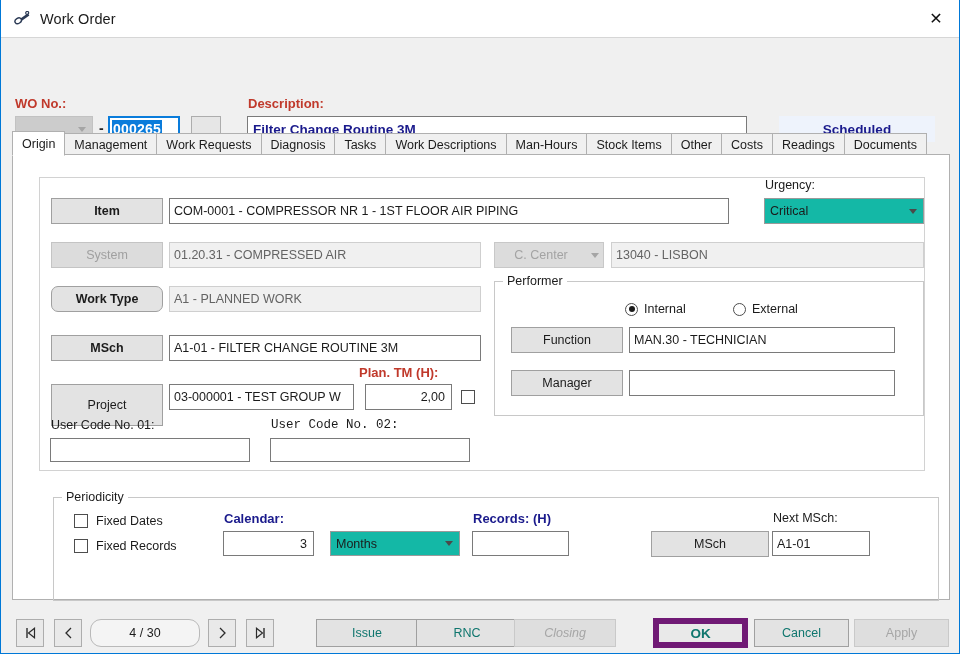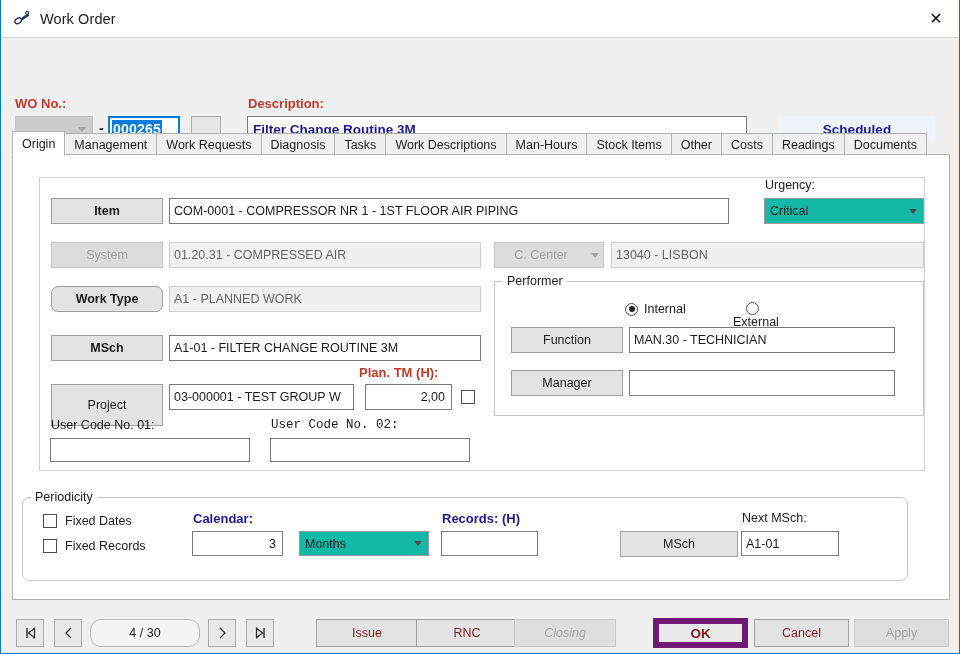--- a/index.html
+++ b/index.html
@@ -230,21 +230,21 @@
   }
   .pagebox {
     width: 110px; height: 28px;
     background: #f4f4f4; border: 1px solid #b9b9b9;
     display: flex; align-items: center; justify-content: center;
     font-size: 12.5px; color: #1b1b1b;
   }
   .fbtn {
     height: 28px; background: #e3e3e3; border: 1px solid #a0a0a0;
     display: flex; align-items: center; justify-content: center;
-    font-size: 12.5px; color: #7f1d1d;
+    font-size: 12.5px; color: #0f766e;
   }
   .fbtn.disabled { color: #a6a6a6; background:#dedede; border-color:#c9c9c9; }
   .fbtn.primary {
     border: 6px solid #701a75; background:#e9e9e9;
     font-weight: bold; font-size: 13.5px;
   }
 </style>
 </head>
 <body>
 
@@ -354,21 +354,21 @@
 
       <div class="fieldset" style="left:454px;top:103px;width:430px;height:135px;">
         <span class="legend">Performer</span>
 
         <div class="radio-row" style="position:absolute;left:130px;top:20px;">
           <span class="radio">
               <span class="dot"></span>
             </span>
           <span>Internal</span>
         </div>
-        <div class="radio-row" style="position:absolute;left:238px;top:20px;flex-direction:column;">
+        <div class="radio-row" style="position:absolute;left:238px;top:20px;">
           <span class="radio"></span>
           <span>External</span>
         </div>
 
         <div class="btn3d" style="position:absolute;left:16px;top:45px;width:112px;height:26px;">Function</div>
         <div class="txt" style="position:absolute;left:134px;top:45px;width:266px;height:26px;">MAN.30 - TECHNICIAN</div>
 
         <div class="btn3d" style="position:absolute;left:16px;top:88px;width:112px;height:26px;">Manager</div>
         <div class="txt" style="position:absolute;left:134px;top:88px;width:266px;height:26px;"></div>
       </div>
@@ -383,21 +383,21 @@
       <div class="txt right" style="position:absolute;left:325px;top:206px;width:87px;height:26px;">2,00</div>
       <span class="cbx" style="position:absolute;left:421px;top:212px;"></span>
 
       <div class="plain-lbl" style="position:absolute;left:11px;top:240px;">User Code No. 01:</div>
       <div class="txt" style="position:absolute;left:10px;top:260px;width:200px;height:24px;"></div>
 
       <div class="plain-lbl" style="position:absolute;left:231px;top:240px;font-family:Liberation Mono, monospace;">User Code No. 02:</div>
       <div class="txt" style="position:absolute;left:230px;top:260px;width:200px;height:24px;"></div>
     </div>
 
-    <div class="fieldset" style="left:9px; top:342px; width:886px; height:84px;border-radius:7px;">
+    <div class="fieldset" style="left:40px; top:342px; width:886px; height:104px;">
       <span class="legend">Periodicity</span>
 
       <div class="chk-row" style="position:absolute;left:20px;top:16px;">
         <span class="cbx"></span>
         <span>Fixed Dates</span>
       </div>
       <div class="chk-row" style="position:absolute;left:20px;top:41px;">
         <span class="cbx"></span>
         <span>Fixed Records</span>
       </div>

